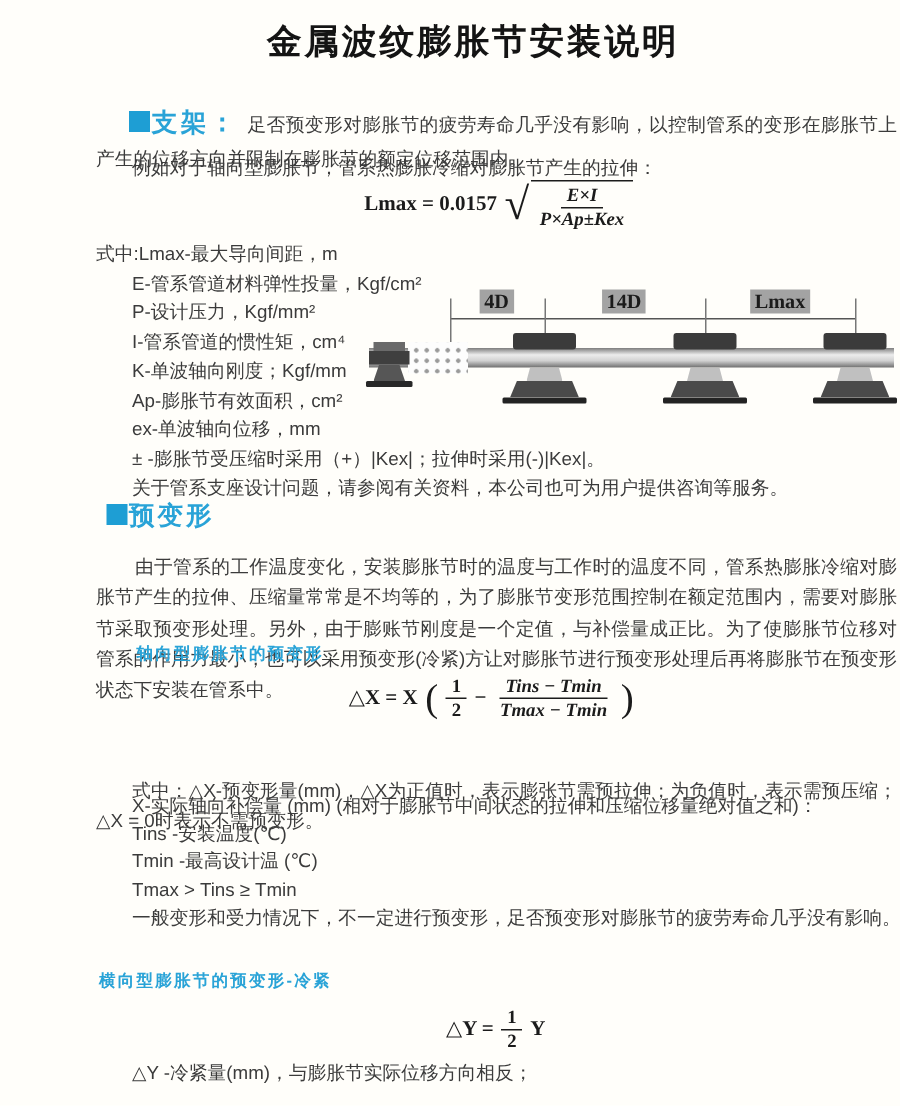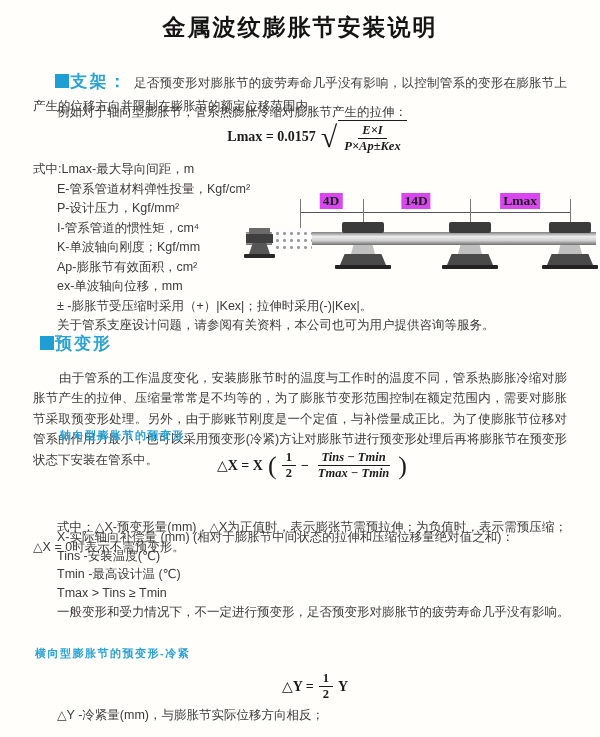--- a/index.html
+++ b/index.html
@@ -5,21 +5,21 @@
   html,body{margin:0;padding:0;}
   body{background:#ffffff;}
   .page{
     position:relative;
     width:600px;height:737px;
     background:#fffefa;
     font-family:"Liberation Sans","DejaVu Sans",sans-serif;
     color:#3b3b3b;
     overflow:hidden;
   }
-  .abs{position:absolute;}
+  .abs{position:absolute;padding-left:31px;}
   .doc-title{
     left:0;right:0;top:12px;
     text-align:center;
     font-size:23px;font-weight:bold;color:#141414;
     letter-spacing:2px;
   }
   .body-text{font-size:12.5px;line-height:22px;color:#3b3b3b;}
   .support-para{left:33px;width:534px;top:57px;text-align:justify;text-indent:22px;line-height:23px;}
   .sec-square{
     display:inline-block;width:14px;height:14px;
@@ -48,21 +48,21 @@
   
   .def-list{left:57px;width:520px;top:160px;line-height:19.5px;font-size:12.5px;}
   .def-list .hang{margin-left:-24px;}
   
   .diagram{left:246px;top:192px;width:350px;height:95px;}
   .dim-line{position:absolute;left:54px;width:270px;top:20px;border-top:1px solid #555;}
   .tick{position:absolute;top:7px;height:36px;width:1px;background:#777;}
   .dim-label{
     position:absolute;top:1px;transform:translateX(-50%);
     font-family:"Liberation Serif","DejaVu Serif",serif;
-    font-weight:bold;font-size:13.5px;color:#1b1b1b;background:#d946ef;padding:0 3px;
+    font-weight:bold;font-size:13.5px;color:#1b1b1b;background:#a3a3a3;padding:0 3px;
   }
   .pipe{position:absolute;left:0;top:40px;height:13px;width:350px;
     background:linear-gradient(to bottom,#7d7d7d 0,#ececec 35%,#d2d2d2 65%,#6f6f6f 100%);}
   .bellows{position:absolute;left:26px;top:36px;width:40px;height:21px;background:#fdfdfd;
     background-image:radial-gradient(circle,#9a9a9a 1.3px,transparent 1.6px);
     background-size:7px 7px;background-position:2px 2px;}
   .anchor{position:absolute;left:0;top:36px;width:30px;height:32px;}
   .anchor .a1{position:absolute;left:3px;top:0;width:21px;height:6px;background:#6a6a6a;}
   .anchor .a2{position:absolute;left:0;top:6px;width:27px;height:9px;background:#3f3f3f;}
   .anchor .a3{position:absolute;left:3px;top:15px;width:21px;height:11px;background:#565656;

